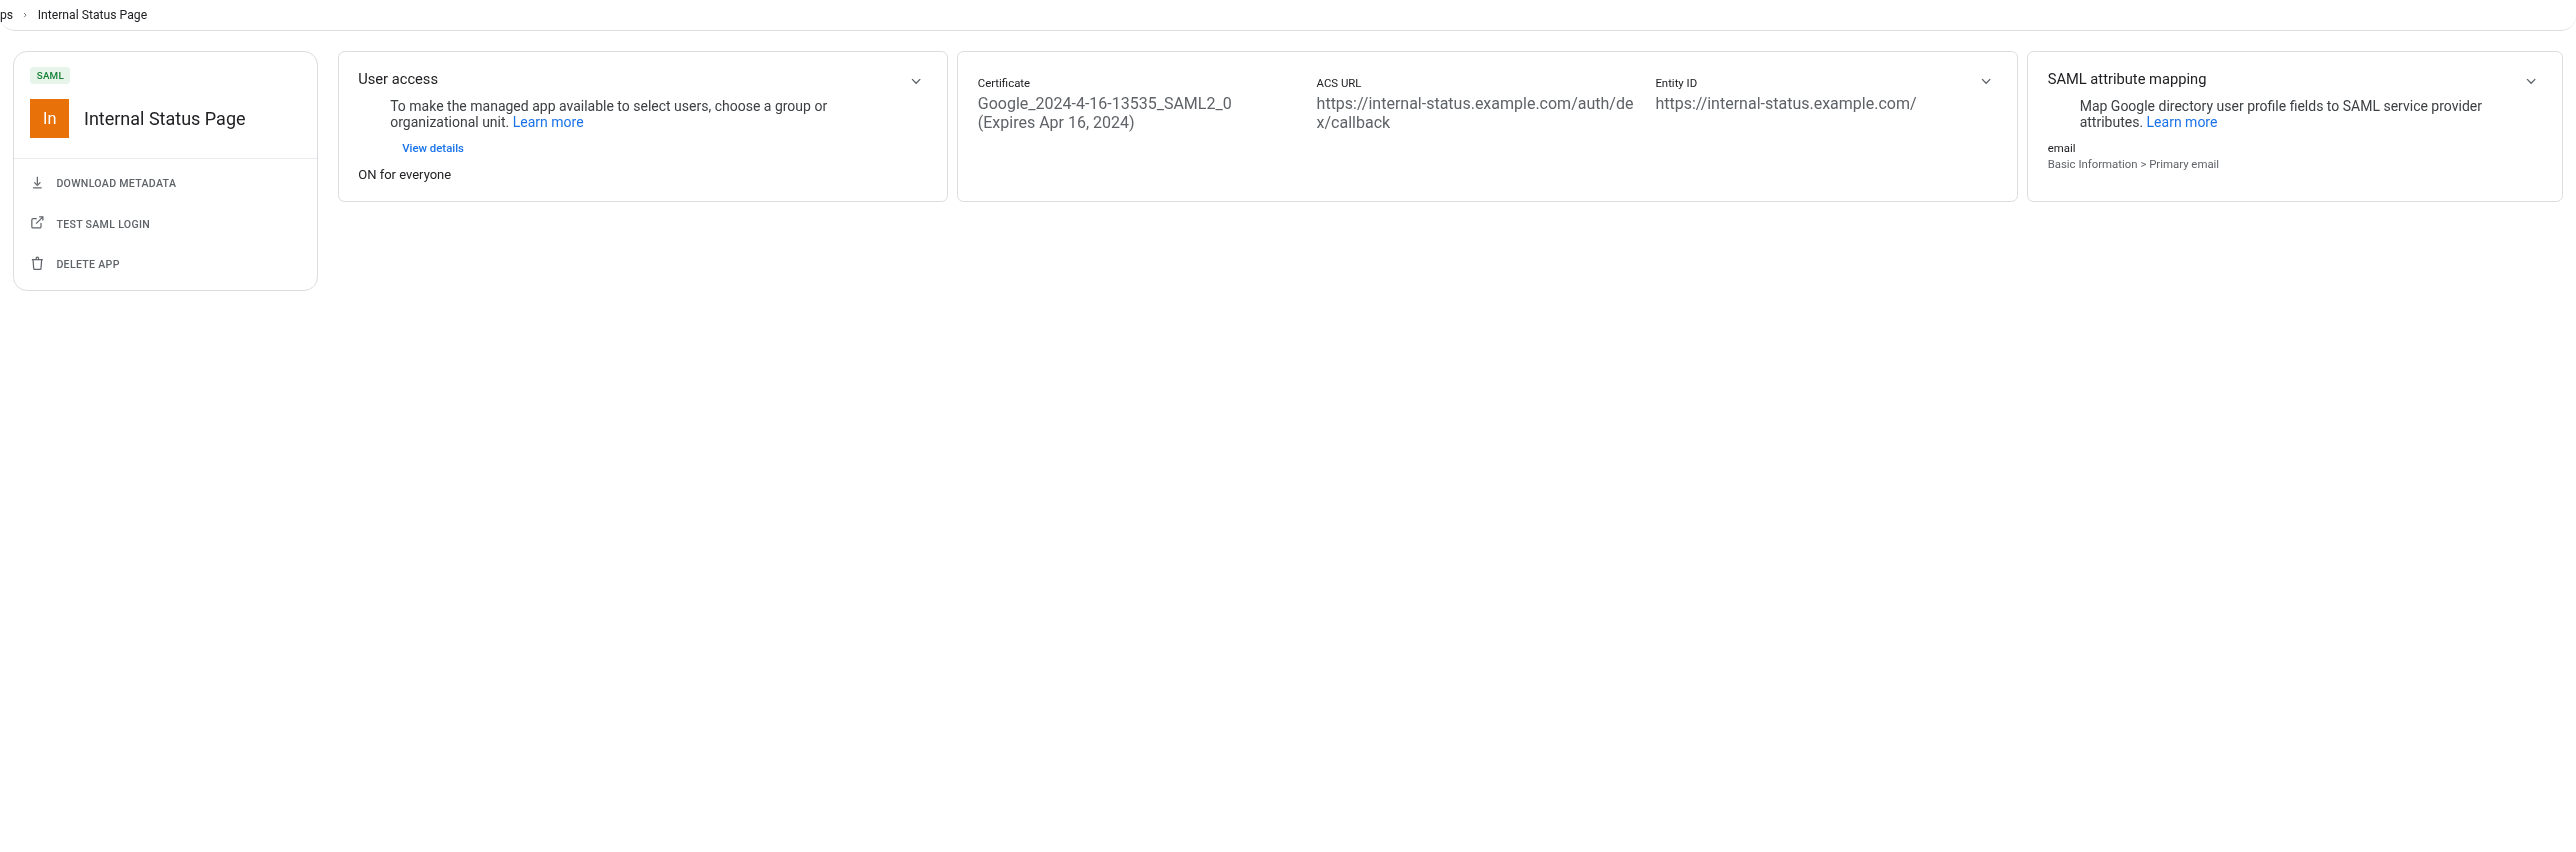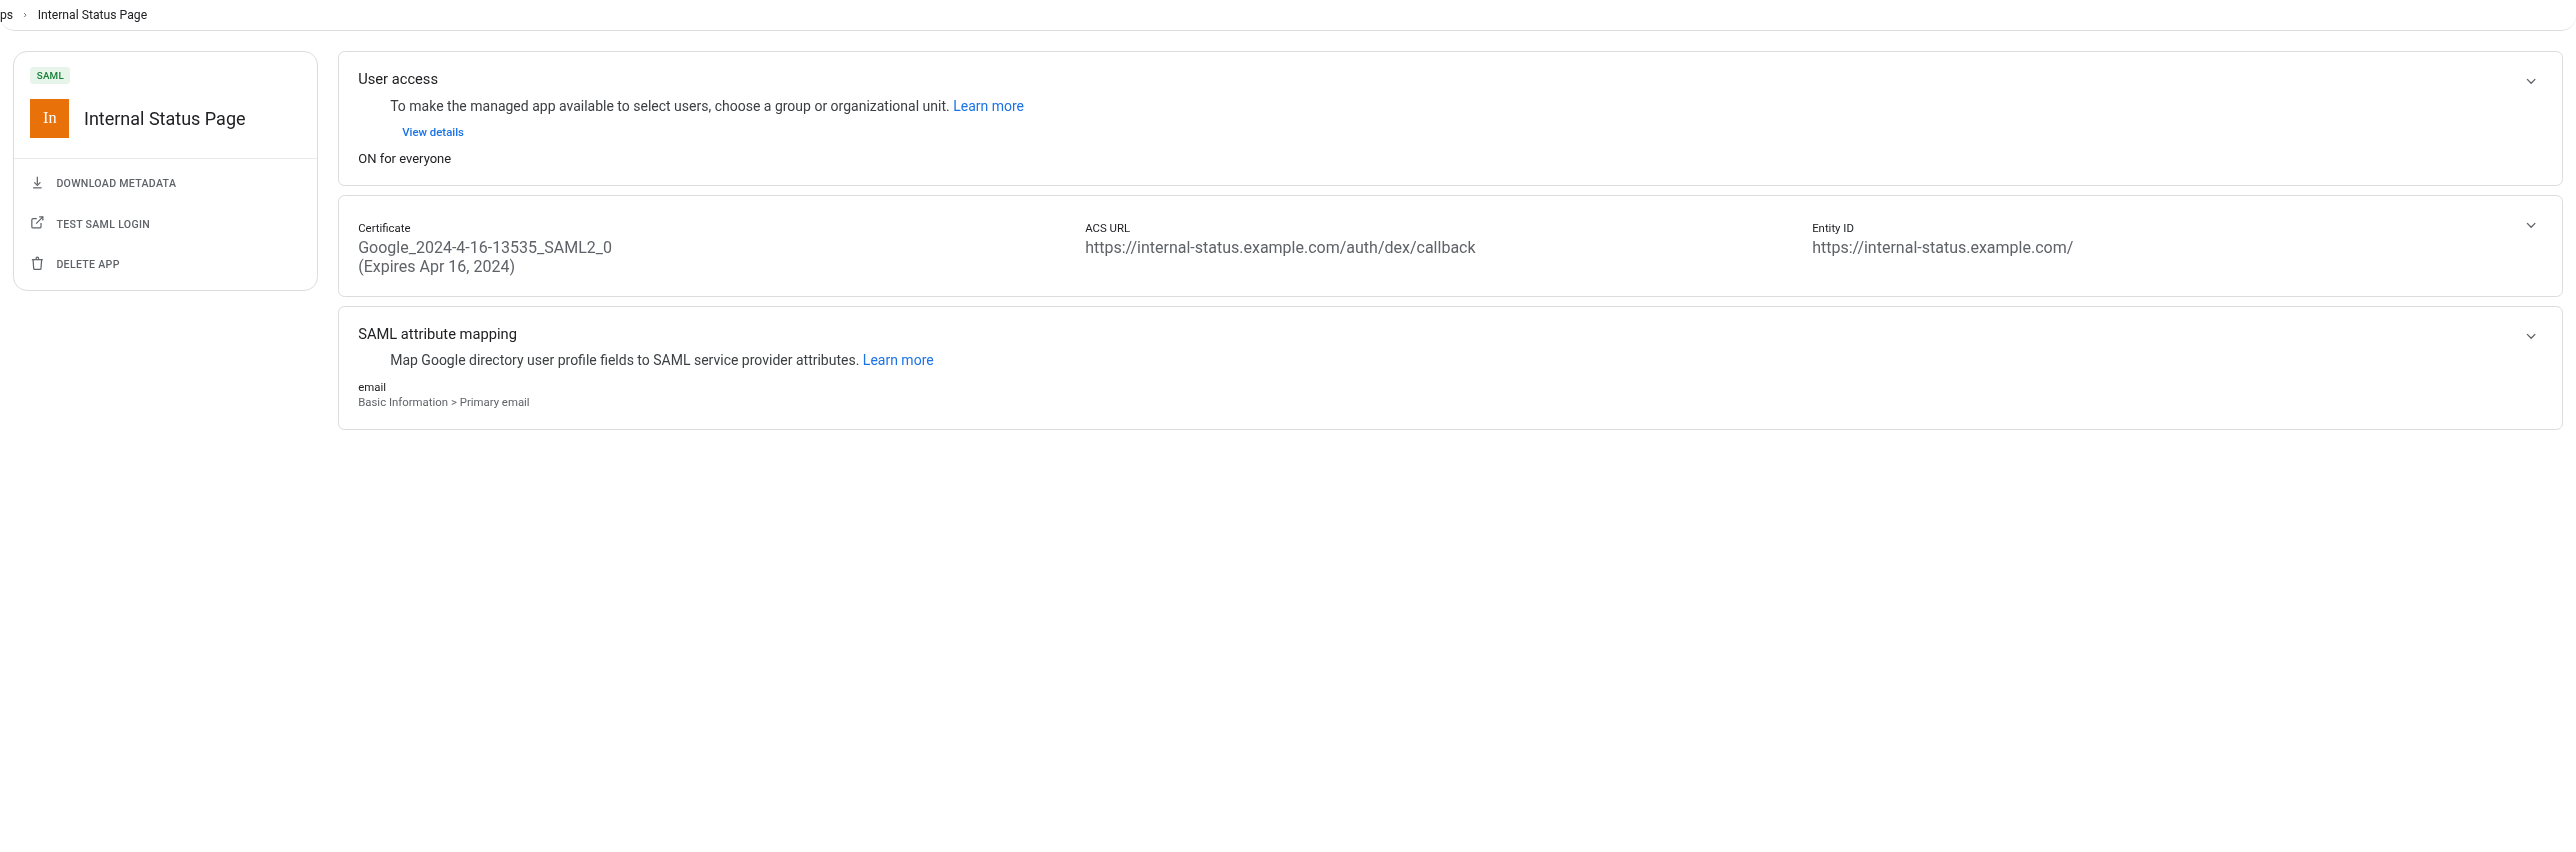--- a/index.html
+++ b/index.html
@@ -57,21 +57,20 @@
   .app-logo {
     width: 39px;
     height: 39px;
     background: #e8710a;
     color: #fff;
     display: flex;
     align-items: center;
     justify-content: center;
     font-size: 16.3px;
     font-weight: 400;
-    font-family: Liberation Serif, serif;
   }
   .app-title {
     font-size: 18px;
     font-weight: 400;
     color: #202124;
   }
   .side-actions {
     padding: 4.9px 0;
   }
   .side-action {
@@ -82,21 +81,21 @@
     font-size: 10.6px;
     font-weight: 500;
     letter-spacing: 0.3px;
     color: #5f6368;
     cursor: pointer;
   }
   .side-action svg { width: 14.7px; height: 14.7px; flex-shrink: 0; }
   .main-col {
     flex: 1;
     display: flex;
-    flex-direction: column;
+    flex-direction: row;
     gap: 9px;
     min-width: 0;
   }
   .panel {
     border: 0.8px solid #dadce0;
     border-radius: 6.5px;
     background: #fff;
     padding: 18px 19.6px 19.6px 19.6px;
     position: relative;
   }

